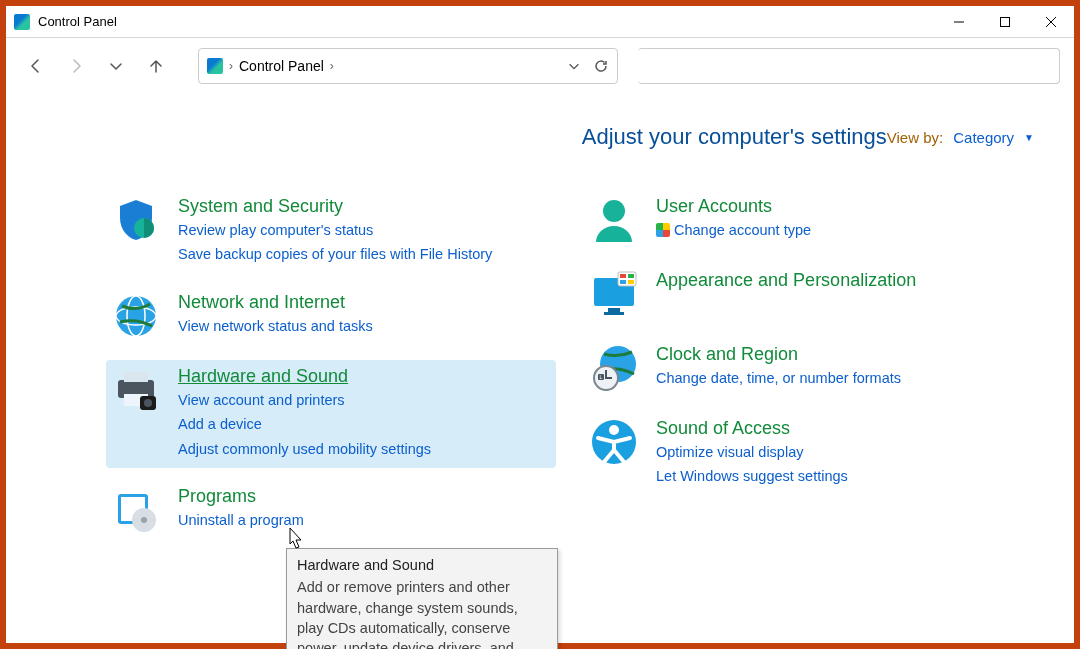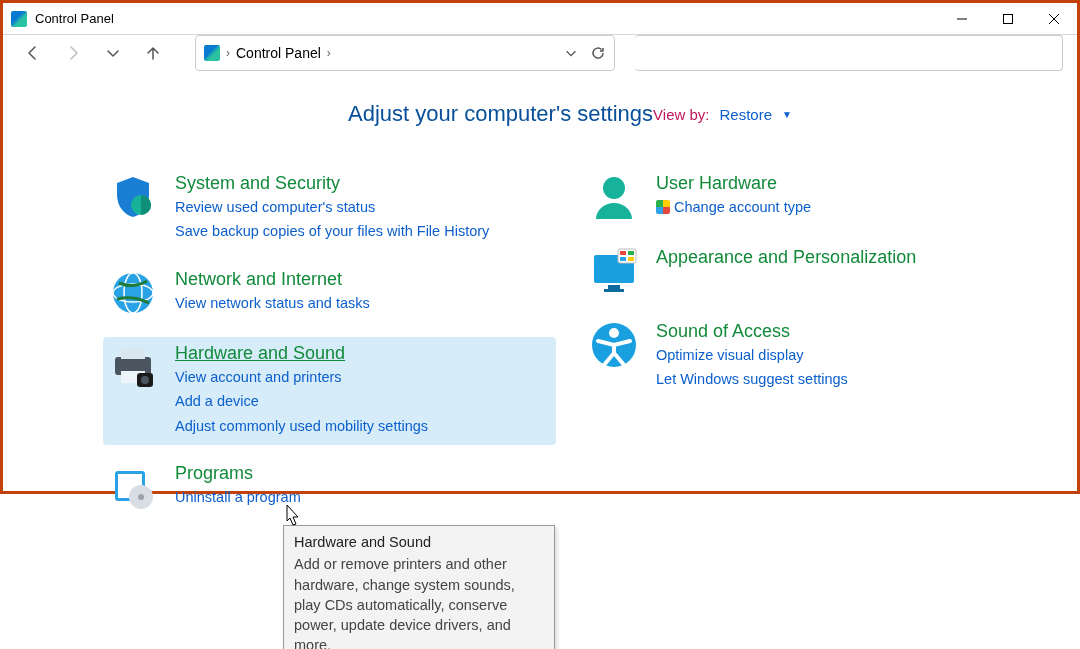--- a/index.html
+++ b/index.html
@@ -1,17 +1,17 @@
 <!DOCTYPE html>
 <html><head>
 <meta charset="utf-8">
 <style>
   * { box-sizing: border-box; margin: 0; padding: 0; }
   html, body { width: 1080px; height: 649px; font-family: "Segoe UI", sans-serif; font-size: 14px; background: #fff; color: #000; overflow: hidden; }
-  .window { width: 1080px; height: 494px; border: 3px solid #c2410c; display: flex; flex-direction: column; }
+  .window { width: 1080px; height: 649px; border: 6px solid #c2410c; display: flex; flex-direction: column; }
   
   .titlebar { height: 32px; display: flex; align-items: center; padding-left: 8px; background: #fff; border-bottom: 1px solid #d6d6d6; }
   .title-icon { width: 16px; height: 16px; background: linear-gradient(135deg,#0a7ad1 40%,#2ac3a2 60%); border-radius: 2px; margin-right: 8px; }
   .title-text { flex: 0 0 auto; font-size: 13px; }
   .title-spacer { flex: 1; }
   .winbtn { width: 46px; height: 32px; display: flex; align-items: center; justify-content: center; color: #000; cursor: default; }
   .winbtn svg { width: 10px; height: 10px; }
   
   .navbar { height: 56px; display: flex; align-items: center; padding: 0 14px; gap: 8px; }
   .navbtn { width: 32px; height: 32px; display: flex; align-items: center; justify-content: center; border-radius: 4px; color: #555; }
@@ -19,24 +19,24 @@
   .addressbox { flex: 0 0 420px; height: 36px; border: 1px solid #ccc; border-radius: 4px; display: flex; align-items: center; padding: 0 8px; gap: 6px; margin-left: 18px; }
   .addr-icon { width: 16px; height: 16px; background: linear-gradient(135deg,#0a7ad1 40%,#2ac3a2 60%); border-radius: 2px; }
   .chev { color: #666; font-size: 12px; }
   .addr-label { font-size: 14px; }
   .addr-spacer { flex: 1; }
   .addr-dd { color: #555; }
   .addr-refresh { color: #555; margin-left: 6px; }
   .searchbox { flex: 1; height: 36px; border: 1px solid #ccc; border-left: none; border-radius: 4px; margin-left: 12px; }
   
   .content { flex: 1; padding: 30px 40px 0 100px; position: relative; }
-  .header-row { display: flex; align-items: center; justify-content: center; margin-bottom: 40px; }
+  .header-row { display: flex; align-items: center; justify-content: flex-end; margin-bottom: 40px; }
   .header-title { color: #084f9a; font-size: 22px; font-weight: 400; }
   .viewby-wrap { display: flex; align-items: center; gap: 10px; font-size: 15px; }
-  .viewby-label { color: #be185d; }
+  .viewby-label { color: #a16207; }
   .viewby-value { color: #0c5fcd; }
   .viewby-caret { color: #0c5fcd; font-size: 10px; }
   
   .columns { display: flex; gap: 28px; }
   .col { flex: 1; display: flex; flex-direction: column; gap: 12px; }
   .item { display: flex; align-items: flex-start; gap: 18px; padding: 6px 10px 8px 6px; border-radius: 4px; }
   .item.highlight { background: #d6ecf8; }
   .item-icon { width: 48px; height: 48px; flex: 0 0 48px; display: flex; align-items: center; justify-content: center; }
   .item-body { display: flex; flex-direction: column; gap: 2px; }
   .item-title { color: #118a3a; font-size: 18px; font-weight: 400; }
@@ -121,40 +121,40 @@
 
     <div class="searchbox"></div>
   </div>
 
   <div class="content">
 
     <div class="header-row">
       <div class="header-title">Adjust your computer's settings</div>
       <div class="viewby-wrap">
         <span class="viewby-label">View by:</span>
-        <span class="viewby-value">Restore</span>
+        <span class="viewby-value">Category</span>
         <span class="viewby-caret">▼</span>
       </div>
     </div>
 
     <div class="columns">
 
       <div class="col">
 
         <div class="item">
           <div class="item-icon">
             <svg viewBox="0 0 48 48">
                 <path d="M24 4 L40 10 V22 C40 34 32 42 24 44 C16 42 8 34 8 22 V10 Z" fill="#1a7fd4"></path>
                 <circle cx="32" cy="32" r="10" fill="#17b29a"></circle>
                 <path d="M32 22 a10 10 0 0 1 0 20 Z" fill="#0f8e78"></path>
               </svg>
           </div>
           <div class="item-body">
             <div class="item-title">System and Security</div>
-            <div class="item-link">Review used computer's status</div>
+            <div class="item-link">Review play computer's status</div>
             <div class="item-link">Save backup copies of your files with File History</div>
           </div>
         </div>
 
         <div class="item">
           <div class="item-icon">
             <svg viewBox="0 0 48 48">
                 <circle cx="24" cy="24" r="20" fill="#2aa3e6"></circle>
                 <ellipse cx="24" cy="24" rx="20" ry="9" fill="none" stroke="#fff" stroke-width="1.5"></ellipse>
                 <ellipse cx="24" cy="24" rx="9" ry="20" fill="none" stroke="#fff" stroke-width="1.5"></ellipse>
@@ -205,21 +205,21 @@
       <div class="col">
 
         <div class="item">
           <div class="item-icon">
             <svg viewBox="0 0 48 48">
                 <circle cx="24" cy="15" r="11" fill="#17b29a"></circle>
                 <path d="M6 46 a18 16 0 0 1 36 0 Z" fill="#17b29a"></path>
               </svg>
           </div>
           <div class="item-body">
-            <div class="item-title">User Hardware</div>
+            <div class="item-title">User Accounts</div>
             <div class="item-link shield">Change account type</div>
           </div>
         </div>
 
         <div class="item">
           <div class="item-icon">
             <svg viewBox="0 0 48 48">
                 <rect x="4" y="8" width="40" height="28" rx="2" fill="#1a9fe0"></rect>
                 <rect x="18" y="38" width="12" height="4" fill="#0d6aa0"></rect>
                 <rect x="14" y="42" width="20" height="3" fill="#0d6aa0"></rect>
@@ -228,20 +228,36 @@
                 <rect x="38" y="4" width="6" height="4" fill="#29b14a"></rect>
                 <rect x="30" y="10" width="6" height="4" fill="#2da2e6"></rect>
                 <rect x="38" y="10" width="6" height="4" fill="#ffcc00"></rect>
               </svg>
           </div>
           <div class="item-body">
             <div class="item-title">Appearance and Personalization</div>
           </div>
         </div>
 
+        <div class="item">
+          <div class="item-icon">
+            <svg viewBox="0 0 48 48">
+                <circle cx="28" cy="20" r="18" fill="#2aa3e6"></circle>
+                <path d="M14 10 Q28 14 42 8 M12 26 Q28 22 44 30" fill="none" stroke="#1d7c3b" stroke-width="3"></path>
+                <circle cx="16" cy="34" r="12" fill="#eef2f6" stroke="#7a8690" stroke-width="2"></circle>
+                <path d="M16 26 V34 H22" fill="none" stroke="#4a5560" stroke-width="2"></path>
+                <rect x="8" y="30" width="6" height="6" rx="1" fill="#4a5560"></rect>
+                <text x="11" y="35" font-size="5" fill="#fff" text-anchor="middle">L</text>
+              </svg>
+          </div>
+          <div class="item-body">
+            <div class="item-title">Clock and Region</div>
+            <div class="item-link">Change date, time, or number formats</div>
+          </div>
+        </div>
 
         <div class="item">
           <div class="item-icon">
             <svg viewBox="0 0 48 48">
                 <circle cx="24" cy="24" r="22" fill="#1a9fe0"></circle>
                 <circle cx="24" cy="12" r="5" fill="#fff"></circle>
                 <path d="M8 20 L24 24 L40 20 M24 24 V32 M24 32 L14 44 M24 32 L34 44" stroke="#fff" stroke-width="4" stroke-linecap="round" fill="none"></path>
               </svg>
           </div>
           <div class="item-body">

